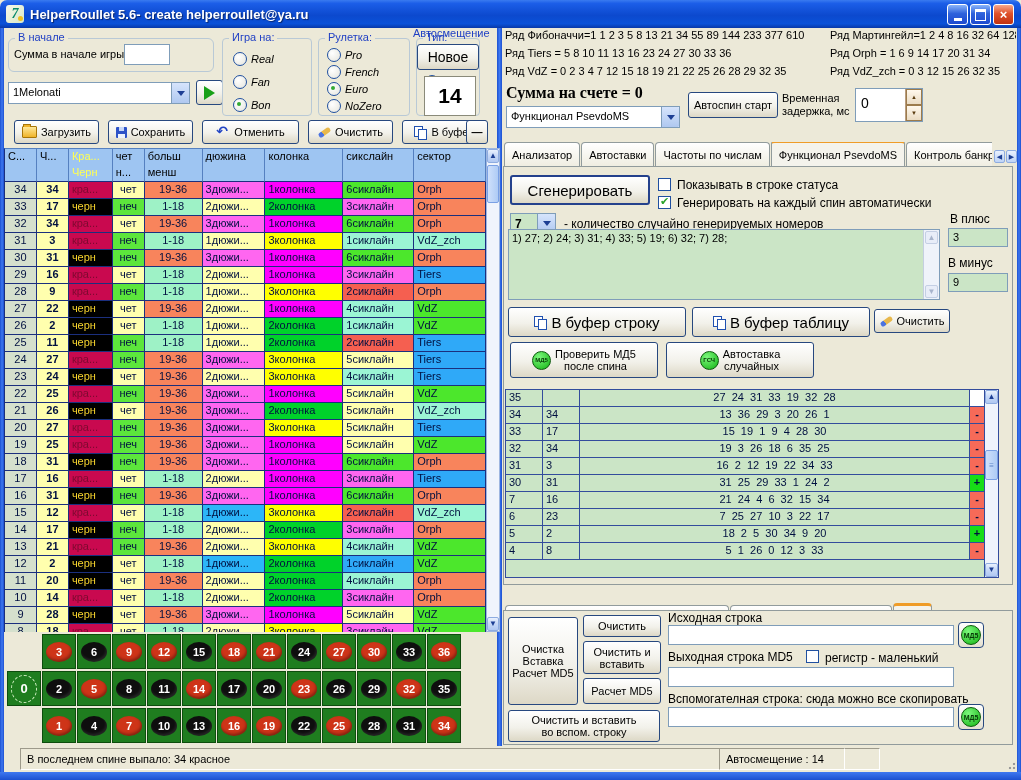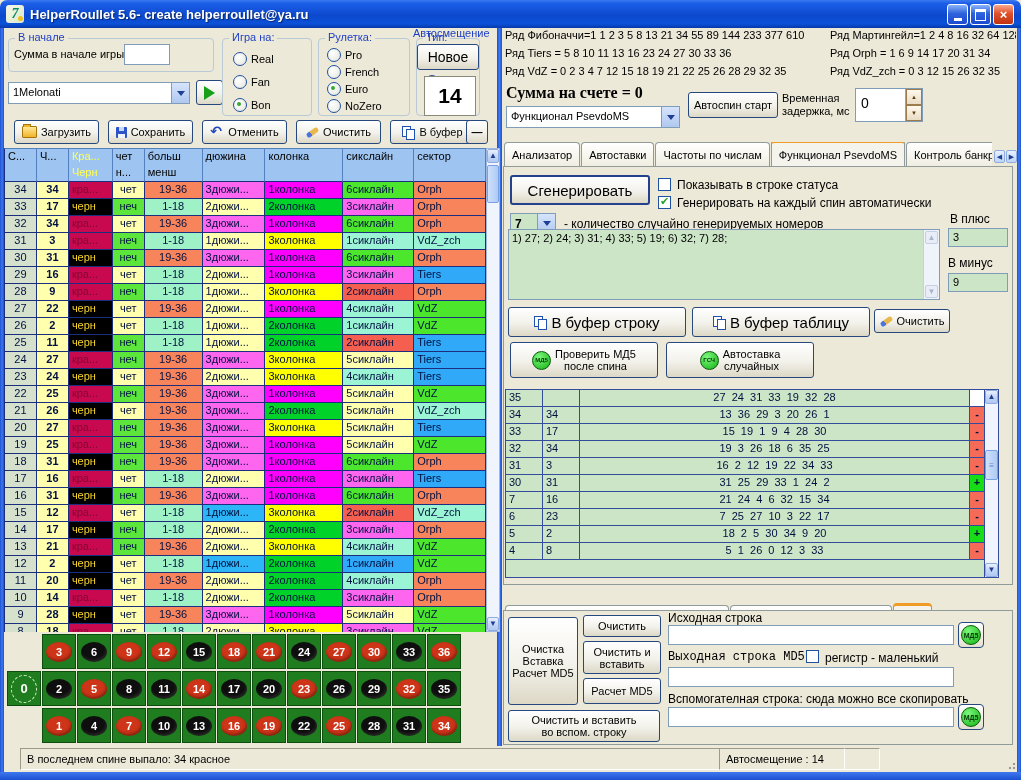--- a/index.html
+++ b/index.html
@@ -31,21 +31,21 @@
   .combo{position:absolute;background:#fff;border:1px solid #7F9DB9;display:flex;align-items:stretch;box-sizing:border-box;}
   .combo.green{background:#CBE5C6;}
   .combo-txt{flex:1;font-size:11px;padding:3px 0 0 4px;overflow:hidden;white-space:nowrap;}
   .combo-txt.bold{font-weight:bold;font-size:12px;}
   .combo-btn{width:17px;background:linear-gradient(180deg,#D6E4FC,#AFC8F0);border-left:1px solid #7F9DB9;display:flex;align-items:center;justify-content:center;border-radius:0 1px 1px 0;}
   .arr-d{width:0;height:0;border-left:4px solid transparent;border-right:4px solid transparent;border-top:5px solid #1D3F94;}
   
   .ropt{display:flex;align-items:center;gap:4px;height:15px;margin-bottom:8px;}
   .radio{width:12px;height:12px;border-radius:50%;border:1px solid #2050A0;background:radial-gradient(circle at 35% 35%,#fff,#E4E4DC);position:relative;flex:0 0 auto;}
   .radio.on::after{content:"";position:absolute;left:3px;top:3px;width:4px;height:4px;border-radius:50%;background:#35A935;}
-  .ropt span.rl{font-size:11px;}
+  .ropt span.rl{font-size:11px;font-style:italic;}
   .cbx{position:absolute;width:13px;height:13px;border:1px solid #2050A0;background:#fff;box-sizing:border-box;}
   .cbx.on::after{content:"✔";position:absolute;left:1px;top:-2px;font-size:11px;color:#2BA32B;}
   
   .tb-ic{display:inline-block;flex:0 0 auto;}
   .folder-icon{width:13px;height:10px;background:linear-gradient(180deg,#FFE89A,#F0B429);border:1px solid #A87608;border-radius:1px;position:relative;}
   .folder-icon::before{content:"";position:absolute;top:-3px;left:0;width:6px;height:2px;background:#F0B429;border:1px solid #A87608;border-bottom:none;}
   .floppy-icon{width:11px;height:11px;background:#2E53C8;border-radius:1px;position:relative;}
   .floppy-icon::before{content:"";position:absolute;left:3px;top:0;width:5px;height:4px;background:#C8D8F8;}
   .floppy-icon::after{content:"";position:absolute;left:2px;bottom:0;width:7px;height:4px;background:#EDF2FC;}
   .undo-icon{width:14px;height:12px;position:relative;}
@@ -126,21 +126,21 @@
     </div>
   <div class="wbtn red" style="left:993px;">
       <span class="glyph-close">×</span>
     </div>
 
   <div class="abs sideborder" style="left:0;top:28px;width:4px;height:744px;"></div>
   <div class="abs sideborder" style="left:1017px;top:28px;width:4px;height:744px;"></div>
   <div class="abs" style="left:0;top:772px;width:1021px;height:8px;background:linear-gradient(180deg,#3E78F0,#1C50D0);"></div>
   <div class="abs sideborder" style="left:497px;top:28px;width:5px;height:718px;"></div>
 
-  <div class="grp" style="left:8px;top:38px;width:206px;height:34px;">
+  <div class="grp" style="left:8px;top:38px;width:206px;height:34px;border-radius:6px;">
     <span class="grp-t">В начале</span>
   </div>
   <span class="lbl" style="left:14px;top:48px;">Сумма в начале игры</span>
   <input class="inp" style="left: 124px; top: 44px; width: 46px; height: 21px;" value="">
 
   <div class="combo" style="left:8px;top:82px;width:182px;height:22px;">
     <span class="combo-txt">1Melonati</span>
     <span class="combo-btn">
         <i class="arr-d"></i>
       </span>
@@ -216,21 +216,21 @@
   <div class="abs" style="left:14px;top:120px;width:450px;height:24px;display:flex;gap:9px;">
 
   <button class="btn" style="position:static;flex:0 0 auto;width:85px;height:24px;">
         <span class="tb-ic folder-icon"></span>
         <span>Загрузить</span>
       </button>
       <button class="btn" style="position:static;flex:0 0 auto;width:85px;height:24px;">
         <span class="tb-ic floppy-icon"></span>
         <span>Сохранить</span>
       </button>
-      <button class="btn" style="position:static;flex:0 0 auto;width:85px;height:24px;justify-content:center;">
+      <button class="btn" style="position:static;flex:0 0 auto;width:97px;height:24px;justify-content:center;">
         <span class="tb-ic undo-icon"></span>
         <span>Отменить</span>
       </button>
       <button class="btn" style="position:static;flex:0 0 auto;width:85px;height:24px;">
         <span class="tb-ic brush-icon"></span>
         <span>Очистить</span>
       </button>
       <button class="btn" style="position:static;flex:0 0 auto;width:85px;height:24px;">
         <span class="tb-ic copy-icon"></span>
         <span>В буфер</span>
@@ -891,21 +891,21 @@
         <span>во вспом. строку</span>
       </span>
     </button>
 
   <span class="lbl" style="left:668px;top:611px;font-size:12px;">Исходная строка</span>
   <input class="inp" style="left: 668px; top: 625px; width: 286px; height: 20px;">
   <div class="iconbtn" style="left:958px;top:622px;">
       <span class="badge lg">МД5</span>
     </div>
 
-  <span class="lbl" style="left:668px;top:650px;font-size:12px;font-family:Liberation Mono, monospace;">Выходная строка MD5</span>
+  <span class="lbl" style="left:668px;top:650px;font-size:12px;">Выходная строка MD5</span>
   <span class="cbx" style="left:806px;top:650px;"></span>
   <span class="lbl" style="left:825px;top:651px;font-size:12px;">регистр  - маленький</span>
   <input class="inp" style="left: 668px; top: 667px; width: 286px; height: 20px;">
 
   <span class="lbl" style="left:668px;top:692px;font-size:12px;">Вспомогателная строка: сюда можно все скопировать</span>
   <input class="inp" style="left: 668px; top: 707px; width: 286px; height: 20px;">
   <div class="iconbtn" style="left:958px;top:704px;">
       <span class="badge lg">МД5</span>
     </div>
 

